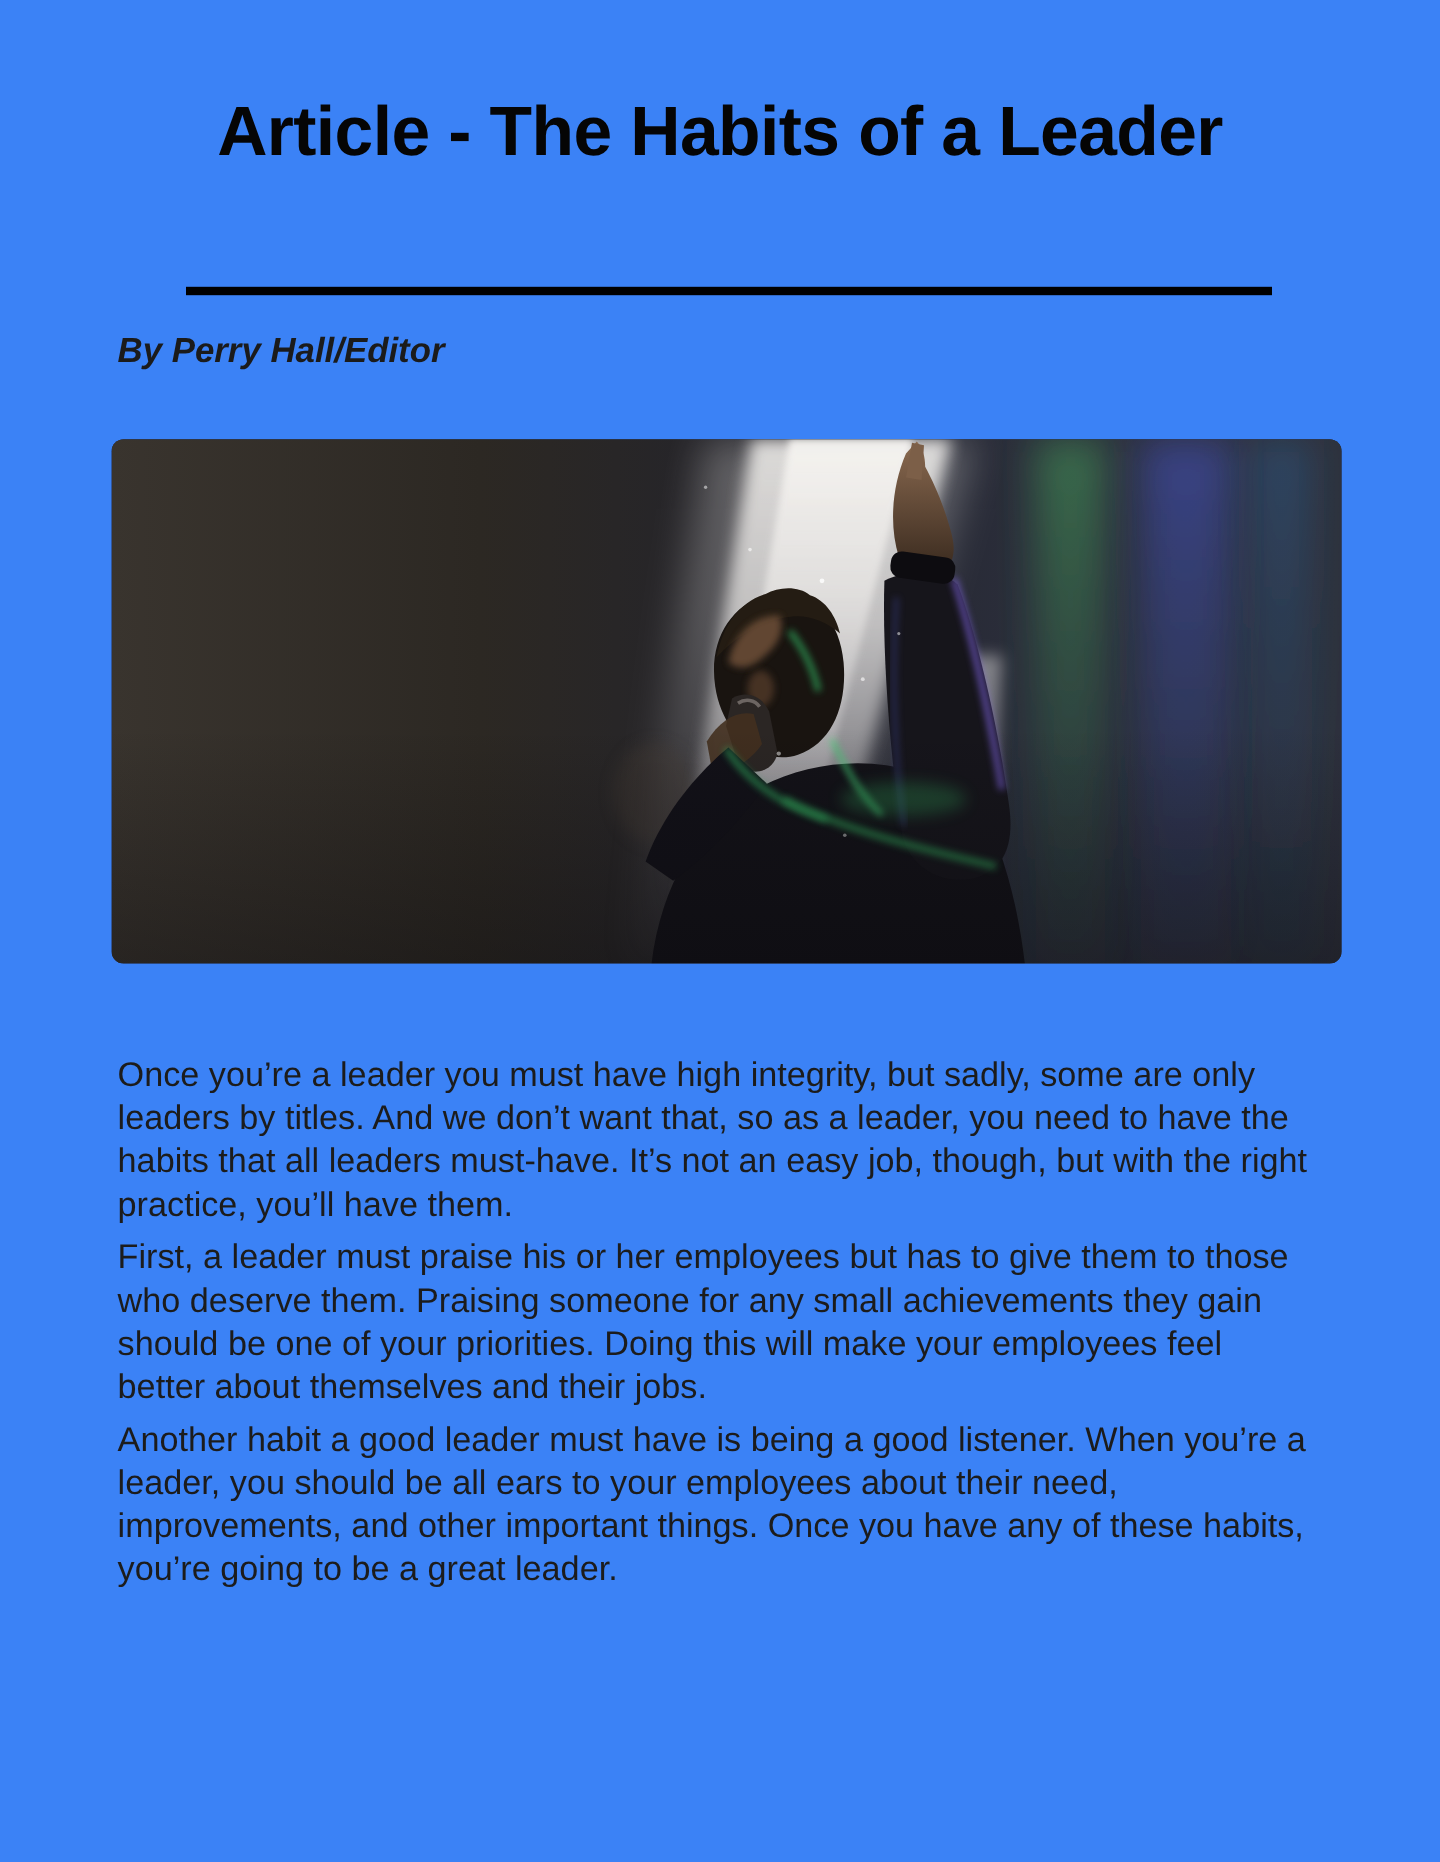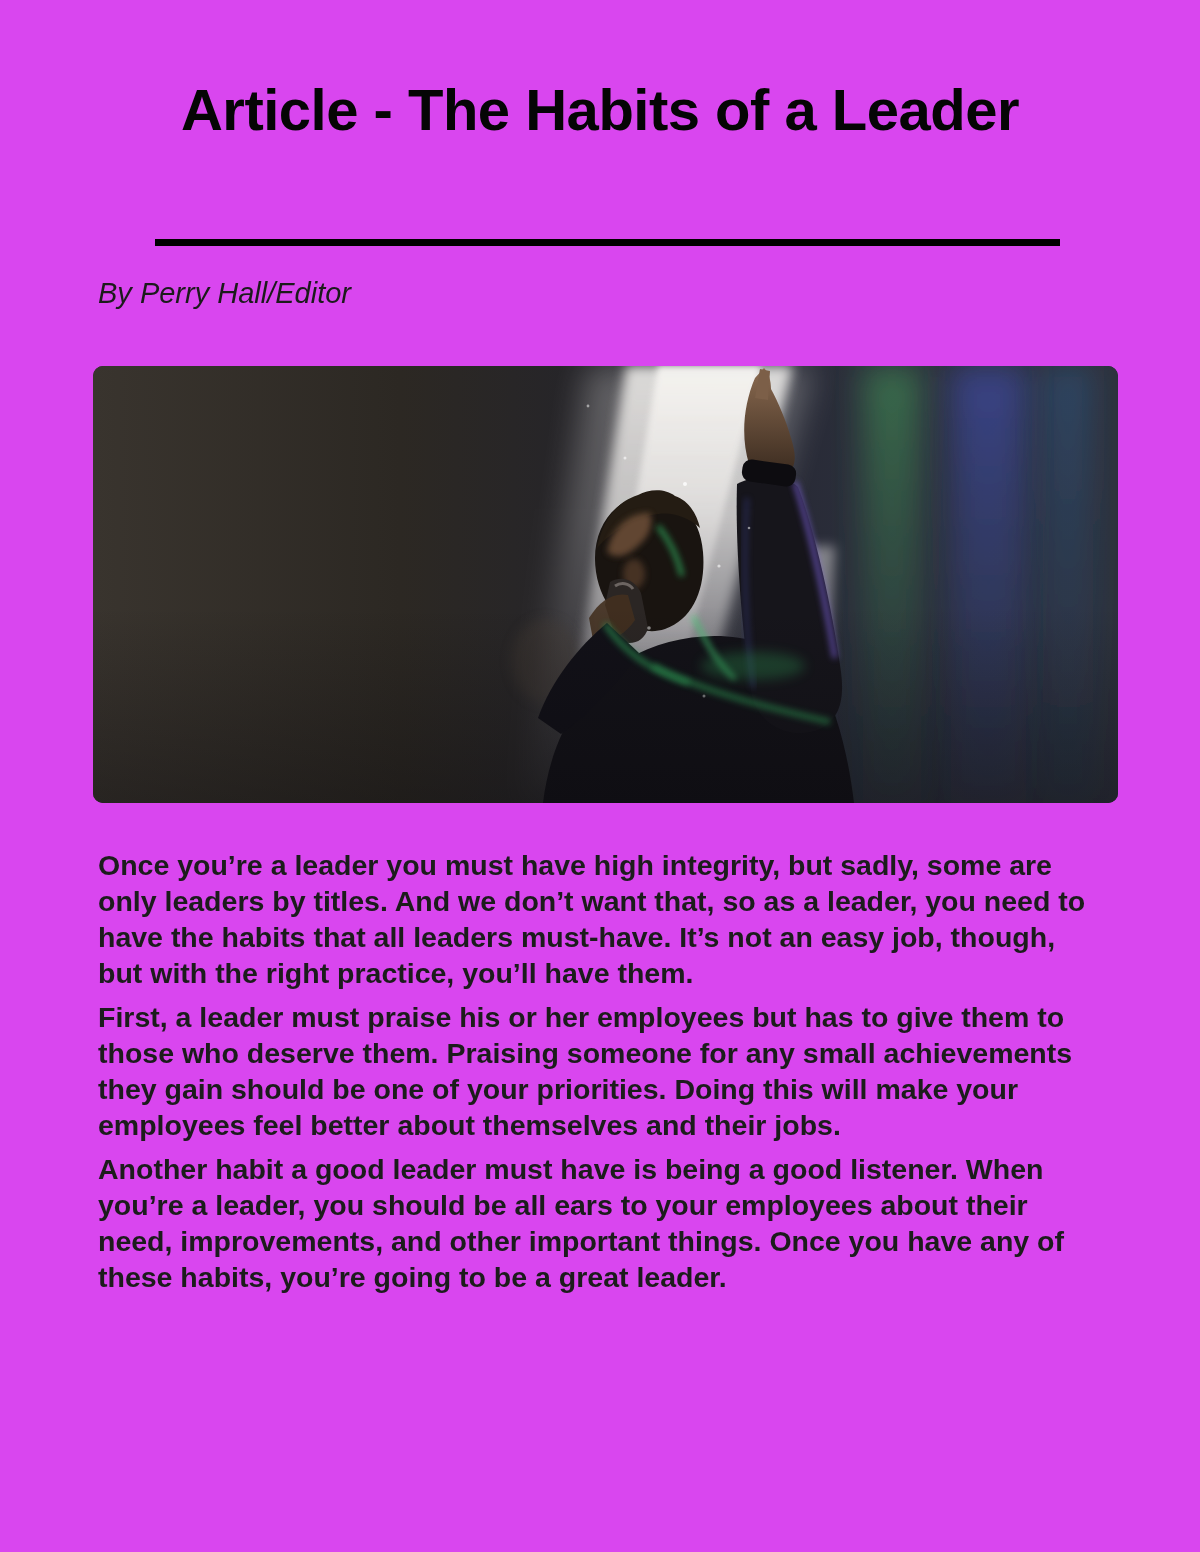--- a/index.html
+++ b/index.html
@@ -8,21 +8,21 @@
     width: 1200px;
     height: 1552px;
     font-family: "Liberation Sans", sans-serif;
     color: #1b1b1b;
     overflow: hidden;
   }
   .page {
     position: relative;
     width: 1200px;
     height: 1552px;
-    background: #d946ef;
+    background: #3b82f6;
   }
   .doc-title {
     margin: 0;
     padding-top: 76px;
     text-align: center;
     font-size: 58px;
     line-height: 1.16;
     font-weight: 700;
     letter-spacing: -0.5px;
     color: #050505;
@@ -39,36 +39,35 @@
     font-size: 29px;
     line-height: 34px;
     font-weight: 700;
     color: #111111;
   }
   .article-byline {
     margin: 29px 0 0 98px;
     font-size: 29px;
     line-height: 36px;
     font-style: italic;
-    font-weight: 400;
+    font-weight: 700;
     color: #1b1b1b;
   }
   .hero-figure {
     margin: 55px 0 0 93px;
     width: 1025px;
     height: 437px;
     border-radius: 10px;
     overflow: hidden;
     background: #23222a;
   }
   .hero-figure svg { display: block; width: 1025px; height: 437px; }
   .article-body {
-    margin: 44px 0 0 98px;
+    margin: 75px 0 0 98px;
     width: 998px;
-    font-weight: bold;
   }
   .article-body p {
     margin: 0 0 8px 0;
     font-size: 28.5px;
     line-height: 36px;
     color: #1c1c1c;
   }
 </style>
 </head>
 <body>

